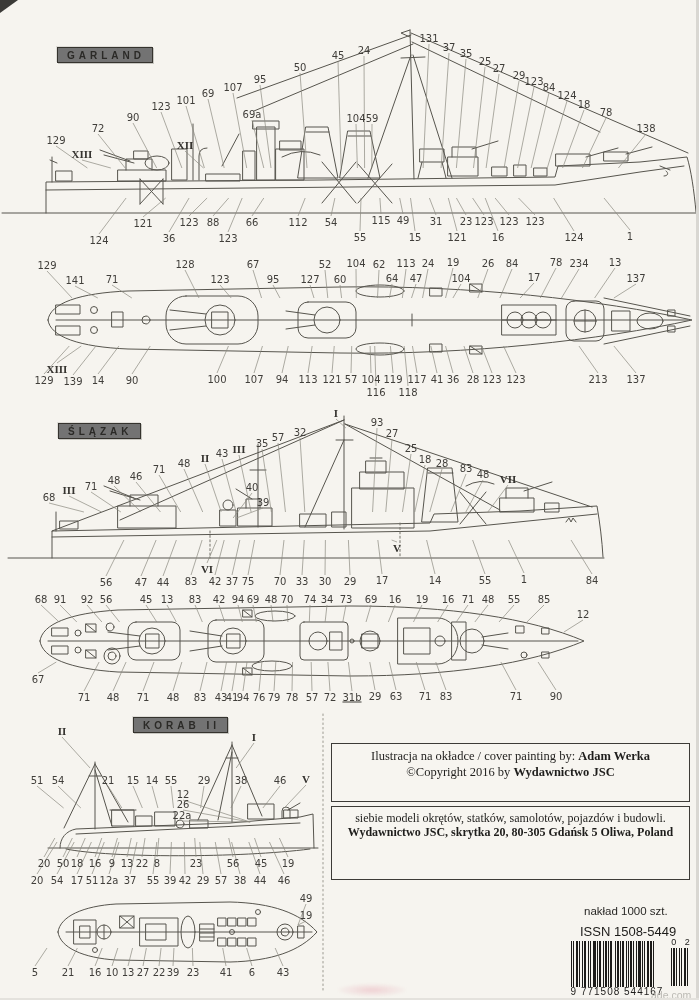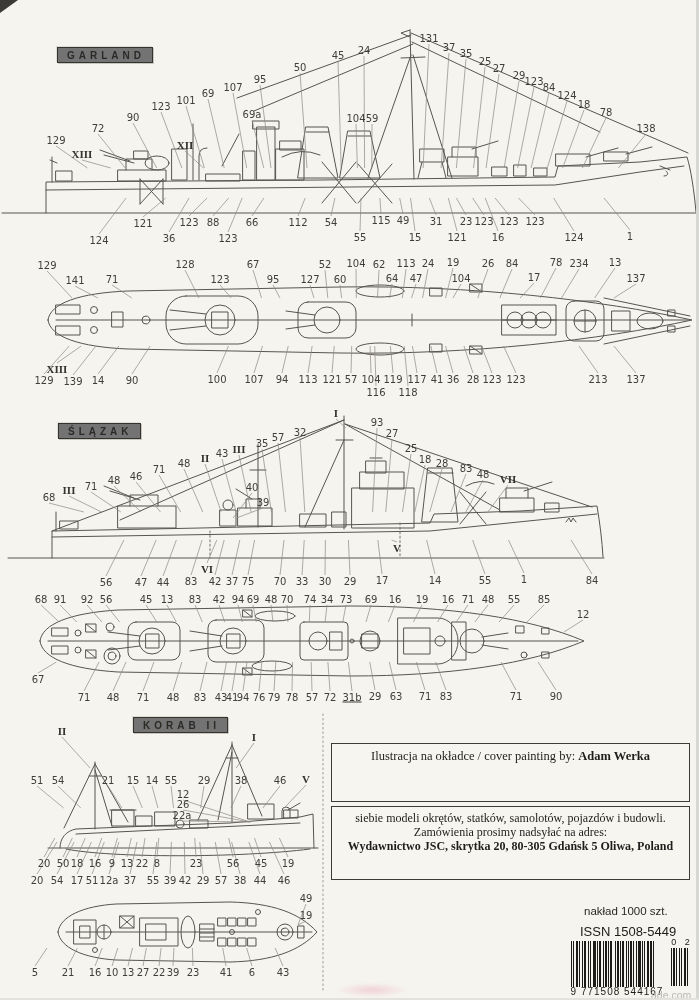--- a/index.html
+++ b/index.html
@@ -748,24 +748,24 @@
       <span class="co" style="left: 252px; top: 972px;">6</span>
       <span class="co" style="left: 283px; top: 972px;">43</span>
     </div>
 
   <div class="plate" style="left:57px;top:47px;">GARLAND</div>
   <div class="plate" style="left:58px;top:423px;">ŚLĄZAK</div>
   <div class="plate" style="left:133px;top:717px;">KORAB II</div>
 
   <div class="tbox" id="credits-box">
       <div class="line">Ilustracja na okładce / cover painting by: <b>Adam Werka</b></div>
+      <div class="line">©Copyright 2016 by <b>Wydawnictwo JSC</b></div>
     </div>
   <div class="tbox" id="orders-box">
       <div class="line">siebie modeli okrętów, statków, samolotów, pojazdów i budowli.</div>
-      <div class="line">Zamówienia prosimy nadsyłać na adres:</div>
       <div class="line"><b>Wydawnictwo JSC, skrytka 20, 80-305 Gdańsk 5 Oliwa, Poland</b></div>
     </div>
 
   <div class="nak">nakład 1000 szt.</div>
   <div class="issn">ISSN 1508-5449</div>
   <div id="barcode">
       <i class="b" style="width: 1px;"></i>
       <i style="width: 1px;"></i>
       <i class="b" style="width: 1px;"></i>
       <i style="width: 2px;"></i>

